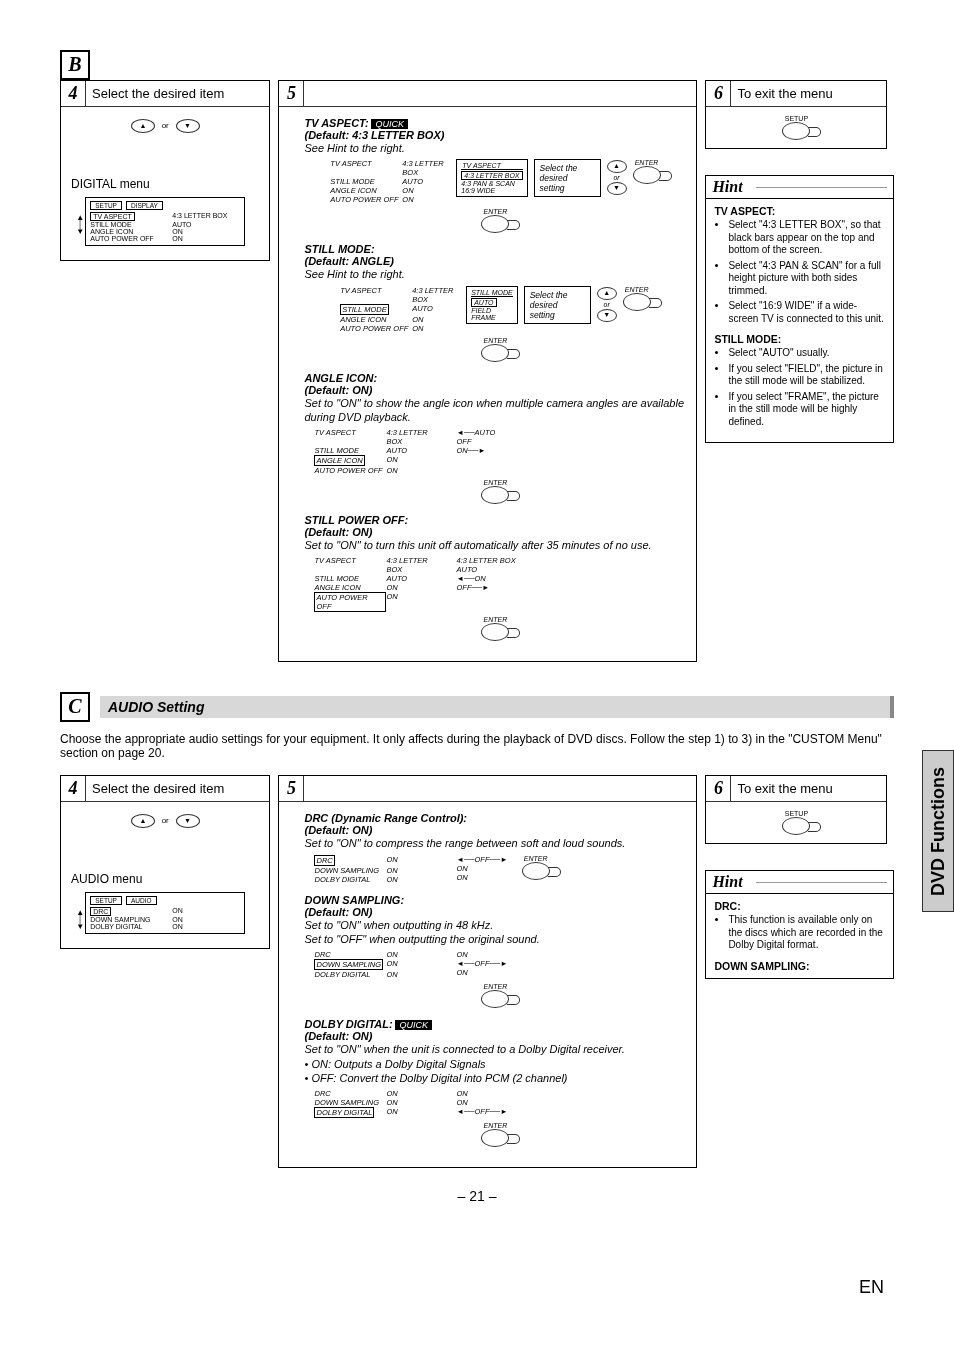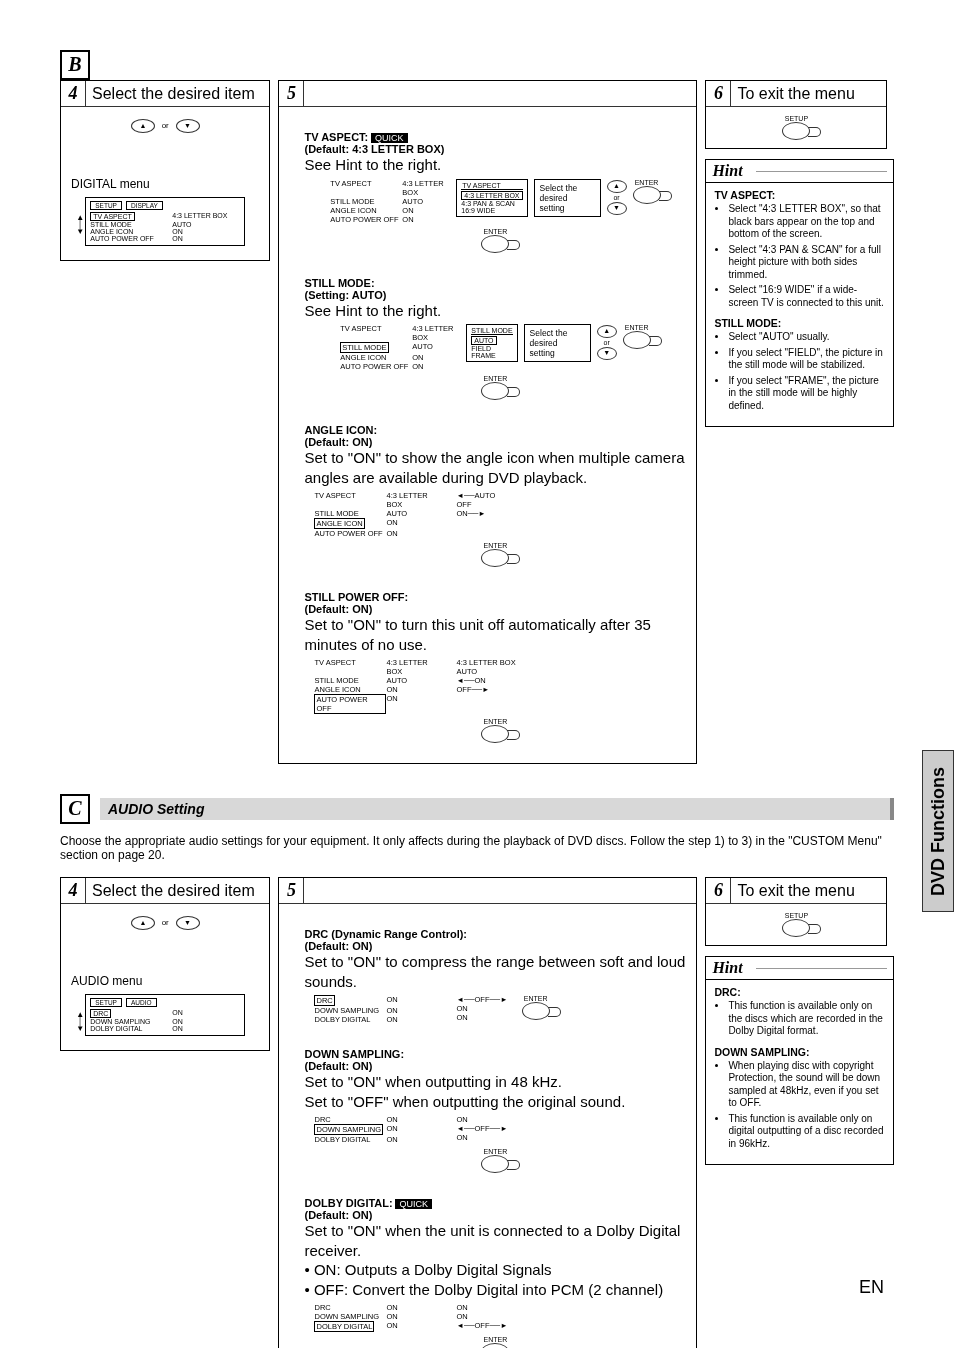--- a/index.html
+++ b/index.html
@@ -10,49 +10,49 @@
   .section-letter { width:26px; height:26px; border:2px solid #000; font-size:20px; font-weight:bold; font-style:italic; text-align:center; line-height:24px; margin-right:10px; font-family:"Times New Roman",serif; }
   .head-wrap { display:flex; align-items:center; }
   .head-wrap .bar { flex:1; background:#d8d8d8; height:22px; display:flex; align-items:center; padding-left:8px; font-weight:bold; font-size:14px; font-style:italic; border-right:4px solid #888;}
   .intro { font-size:12px; margin:10px 0 15px 0; }
   .cols { display:flex; align-items:flex-start; }
   .col4 { width:210px; border:1px solid #000; margin-right:8px; }
   .col5 { width:420px; border:1px solid #000; margin-right:8px; padding-bottom:10px;}
   .col6 { width:180px; border:1px solid #000; }
   .step-head { display:flex; align-items:center; border-bottom:1px solid #333; }
   .stepnum { width:24px; font-size:18px; font-style:italic; font-family:"Times New Roman",serif; font-weight:bold; border-right:1px solid #333; text-align:center; padding:2px 0;}
-  .steptxt { flex:1; font-size:16px; padding-left:6px; }
+  .steptxt { flex:1; font-size:13px; padding-left:6px; }
   .inner { padding:8px 10px; font-size:10px; }
   .osd { border:1px solid #000; background:#fff; font-size:7px; padding:3px 4px; margin:6px auto; width:150px; position:relative;}
   .osd .tabs { display:flex; gap:4px; margin-bottom:2px;}
   .osd .tab { border:1px solid #000; padding:0 4px; font-size:6.5px;}
   .osd-row { display:flex; justify-content:flex-start; gap:12px; white-space:nowrap;}
   .osd-row .l { width:70px; }
   .osd-sel { border:1px solid #000; padding:0 2px; display:inline-block;}
   .arrows-side { position:absolute; left:-10px; top:16px; font-size:8px; line-height:7px; text-align:center;}
   .mini-opts { border:1px solid #000; font-size:7px; padding:2px 4px; display:inline-block; vertical-align:top; margin-left:4px;}
   .blk { font-weight:bold; font-size:11px; }
-  .sub { font-size:15px; line-height:1.3; }
+  .sub { font-size:11px; line-height:1.3; }
   .quick { background:#000; color:#fff; font-size:9px; padding:0 4px; display:inline-block;}
   .nav-enter { width:26px; height:16px; border:1px solid #333; border-radius:50%; margin:0 auto; position:relative;}
   .nav-enter::after { content:""; position:absolute; right:-12px; top:4px; width:12px; height:8px; border:1px solid #333; border-left:none; border-bottom-right-radius:8px; border-top-right-radius:8px;}
   .enter-block { text-align:center; margin-top:4px;}
-  .hint-box { border:1px solid #000; margin-top:10px; font-size:10px; }
+  .hint-box { border:1px solid #000; margin-top:26px; font-size:10px; }
   .hint-head { font-style:italic; font-weight:bold; font-size:16px; border-bottom:1px solid #000; padding:2px 6px; font-family:"Times New Roman",serif; position:relative;}
   .hint-head::after { content:""; position:absolute; left:50px; right:6px; top:50%; height:1px; background:#999;}
   .hint-body { padding:6px 8px; }
   .hint-body b { font-size:10.5px; }
   .hint-body ul { margin:2px 0 8px 0; padding-left:14px; }
   .hint-body li { margin-bottom:3px; line-height:1.25;}
   .btns { text-align:center; margin:4px 0;}
   .ovalbtn { display:inline-block; width:22px; height:12px; border:1px solid #333; border-radius:50%; font-size:7px; line-height:11px;}
   .or { font-size:8px; margin:0 4px;}
   .pagenum { text-align:center; font-size:14px; margin-top:20px;}
   .lang { position:absolute; right:70px; bottom:50px; font-size:18px;}
-  .setting-block { margin:24px 10px 10px 24px; border-left:1px solid transparent;}
+  .setting-block { margin:10px 10px 10px 24px; border-left:1px solid transparent;font-style:italic;}
   .flowline { font-size:7px; text-align:center;}
   .row3 { display:flex; align-items:flex-start; gap:6px; justify-content:center;}
   .row3 > div { flex:0 0 auto;}
   .vstack { display:flex; flex-direction:column; align-items:center; font-size:8px;}
   .ud-btn { width:18px; height:11px; border:1px solid #333; border-radius:50%; margin:1px 0; font-size:7px; line-height:10px; text-align:center;}
   .select-box { border:1px solid #000; font-size:8.5px; padding:3px 5px; width:55px; text-align:left;}
   .smalltable { font-size:7.5px;}
   .smalltable .row{ display:flex;}
   .smalltable .c1{ width:72px;}
   .smalltable .c2{ width:44px;}
@@ -161,21 +161,21 @@
             </div>
           </div>
           <div class="enter-block">
               <div class="flowline">ENTER</div>
               <div class="nav-enter"></div>
             </div>
         </div>
 
         <div class="setting-block">
           <div class="blk">STILL MODE:</div>
-          <div class="blk">(Setting: AUTO)</div>
+          <div class="blk">(Default: ANGLE)</div>
           <div class="sub">See Hint to the right.</div>
           <div class="row3" style="margin-top:4px;">
             <div class="smalltable">
               <div class="row">
                   <span class="c1">TV ASPECT</span>
                   <span class="c2">4:3 LETTER BOX</span>
                 </div>
               <div class="row">
                   <span class="c1"><span class="highlight-row">STILL MODE</span></span>
                   <span class="c2">AUTO</span>
@@ -519,24 +519,20 @@
           </div>
         </div>
         <div class="hint-box">
           <div class="hint-head">Hint</div>
           <div class="hint-body">
             <b>DRC:</b>
             <ul>
                 <li>This function is available only on the discs which are recorded in the Dolby Digital format.</li>
               </ul>
             <b>DOWN SAMPLING:</b>
-            <ul>
-              <li>When playing disc with copyright Protection, the sound will be down sampled at 48kHz, even if you set to OFF.</li>
-              <li>This function is available only on digital outputting of a disc recorded in 96kHz.</li>
-            </ul>
           </div>
         </div>
       </div>
     </div>
 
     <div class="pagenum">– 21 –</div>
   </div>
   <div class="lang">EN</div>
 </div>
 

